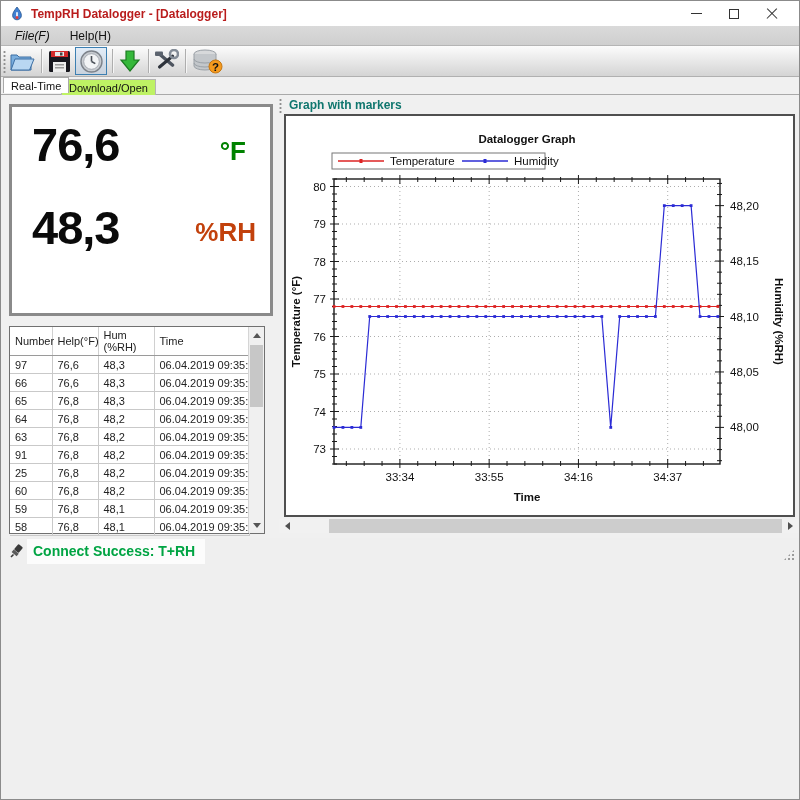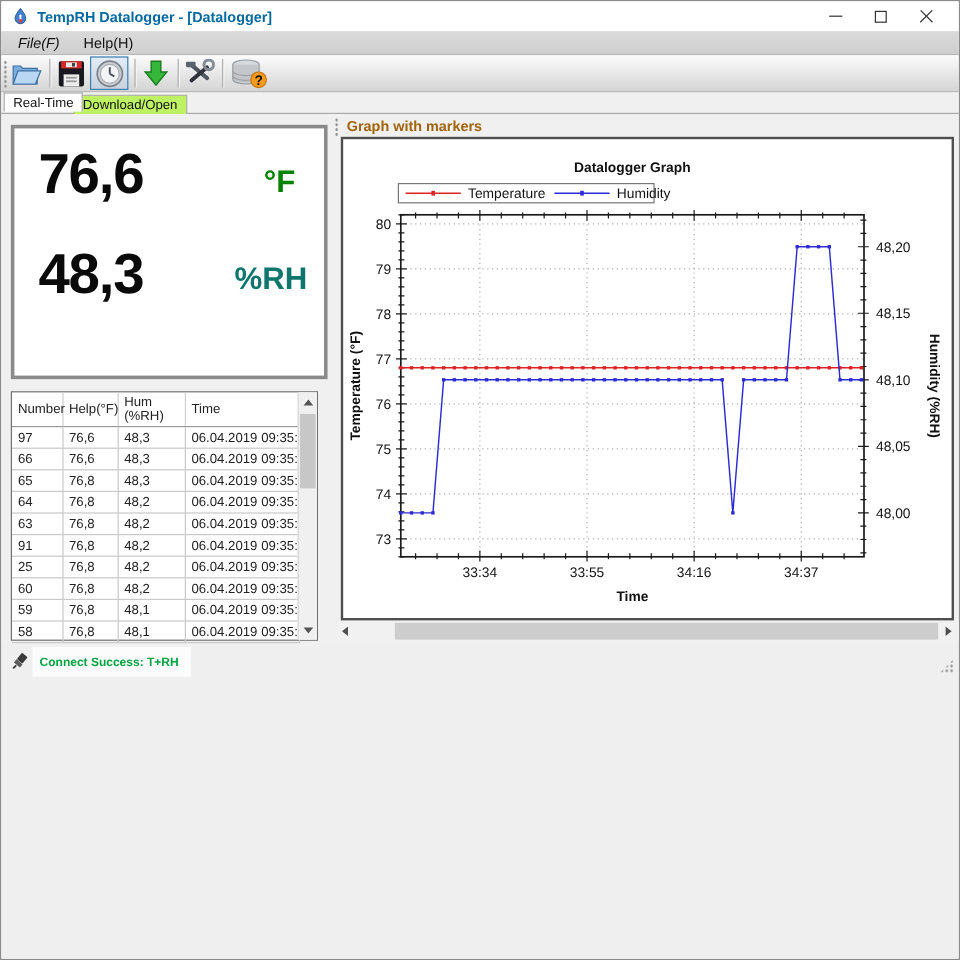--- a/index.html
+++ b/index.html
@@ -2,21 +2,21 @@
 <html><head>
 <meta charset="utf-8">
 <style>
   * { margin:0; padding:0; box-sizing:border-box; }
   body { font-family:"Liberation Sans",sans-serif; background:#fff; }
   .window { position:relative; width:800px; height:800px; background:#efefef; border:1px solid #8b8b8b; overflow:hidden; }
 
   
   .titlebar { position:absolute; left:0; top:0; width:100%; height:25px; background:#ffffff; display:flex; align-items:center; }
   .app-icon { width:16px; height:16px; margin:0 6px 0 8px; }
-  .title-text { font-size:12px; font-weight:600; color:#0369a1; }
+  .title-text { font-size:12px; font-weight:600; color:#b91c1c; }
   .win-btns { position:absolute; right:8px; top:0; height:25px; display:flex; }
   .win-btn { width:38px; height:25px; display:flex; align-items:center; justify-content:center; }
   .glyph-min { width:11px; height:1px; background:#333; }
   .glyph-max { width:10px; height:10px; border:1px solid #333; }
   .glyph-close { position:relative; width:12px; height:12px; }
   .glyph-close::before,.glyph-close::after { content:""; position:absolute; left:-1px; top:5px; width:14px; height:1.4px; background:#333; }
   .glyph-close::before { transform:rotate(45deg); } .glyph-close::after { transform:rotate(-45deg); }
 
   
   .menubar { position:absolute; left:0; top:25px; width:100%; height:20px; background:linear-gradient(#dadada,#cfcfcf); border-bottom:1px solid #b5b5b5; display:flex; align-items:center; }
@@ -52,38 +52,38 @@
   .vscroll { position:absolute; right:0; top:0; width:16px; height:100%; background:#f0f0f0; border-left:1px solid #d5d5d5; }
   .vs-btn { position:absolute; left:0; width:15px; height:16px; display:flex; align-items:center; justify-content:center; background:#f0f0f0; }
   .vs-thumb { position:absolute; left:1px; top:18px; width:13px; height:62px; background:#c7c7c7; }
   .tri-up { width:0; height:0; border-left:4px solid transparent; border-right:4px solid transparent; border-bottom:5px solid #555; }
   .tri-down { width:0; height:0; border-left:4px solid transparent; border-right:4px solid transparent; border-top:5px solid #555; }
   .tri-left { width:0; height:0; border-top:4px solid transparent; border-bottom:4px solid transparent; border-right:5px solid #505050; }
   .tri-right { width:0; height:0; border-top:4px solid transparent; border-bottom:4px solid transparent; border-left:5px solid #505050; }
 
   
   .graph-grip { left:278px; top:3px; height:16px; position:absolute; width:3px; background-image:radial-gradient(circle,#8f8f8f 1px,transparent 1.2px); background-size:3px 4px; }
-  .graph-header { position:absolute; left:288px; top:3px; font-size:12px; font-weight:bold; color:#a16207; }
+  .graph-header { position:absolute; left:288px; top:3px; font-size:12px; font-weight:bold; color:#0f766e; }
   .graph-panel { position:absolute; left:283px; top:19px; width:511px; height:403px; background:#fff; border:2px solid #4f4f4f; }
   .graph-panel svg { display:block; }
   svg text { font-family:"Liberation Sans",sans-serif; font-size:11.5px; fill:#111; }
   svg .grid { stroke:#adadad; stroke-width:1; stroke-dasharray:1 3; fill:none; }
   svg .frame { fill:none; stroke:#1a1a1a; stroke-width:1.4; }
   svg .tick { stroke:#1a1a1a; stroke-width:1; }
   svg .bold { font-weight:bold; }
 
   
   .hscroll { position:absolute; left:278px; top:424px; width:520px; height:14px; background:#f1f1f1; }
   .hs-btn { position:absolute; top:0; width:17px; height:14px; display:flex; align-items:center; justify-content:center; background:#f1f1f1; }
   .hs-thumb { position:absolute; left:50px; top:0; width:453px; height:14px; background:#cdcdcd; }
 
   
   .statusbar { position:absolute; left:0; top:537px; width:100%; height:263px; background:#efefef; }
   .status-pill { position:absolute; left:26px; top:1px; background:#fcfcfc; padding:3px 10px 4px 6px; }
-  .status-text { font-size:10px; font-weight:bold;text-align:center; }
+  .status-text { font-size:14px; font-weight:bold;text-align:center; }
   .status-icon { position:absolute; left:8px; top:5px; }
   .resize-grip { position:absolute; right:4px; top:11px; width:12px; height:12px;
     background-image:radial-gradient(circle,#9a9a9a 1px,transparent 1.2px); background-size:4px 4px;
     clip-path:polygon(100% 0,100% 100%,0 100%); }
 </style>
 </head>
 <body>
 
 <div class="window">
 
@@ -173,21 +173,21 @@
     <div class="tab active">Real-Time</div>
     <div class="tab inactive">Download/Open</div>
   </div>
 
   <div class="content">
 
     <div class="readout">
       <div class="big-val" style="top:10px;">76,6</div>
       <div class="unit" style="top: 29px; right: 24px; font-size: 26px; color: rgb(0, 130, 0);">°F</div>
       <div class="big-val" style="top:93px;">48,3</div>
-      <div class="unit" style="top: 110px; right: 14px; font-size: 26px; color: #0f766e;">%RH</div>
+      <div class="unit" style="top: 110px; right: 14px; font-size: 26px; color: #c2410c;">%RH</div>
     </div>
 
     <div class="tablebox">
       <table class="data">
         <colgroup>
             <col style="width:42px">
             <col style="width:46px">
             <col style="width:56px">
             <col style="width:95px">
           </colgroup>

